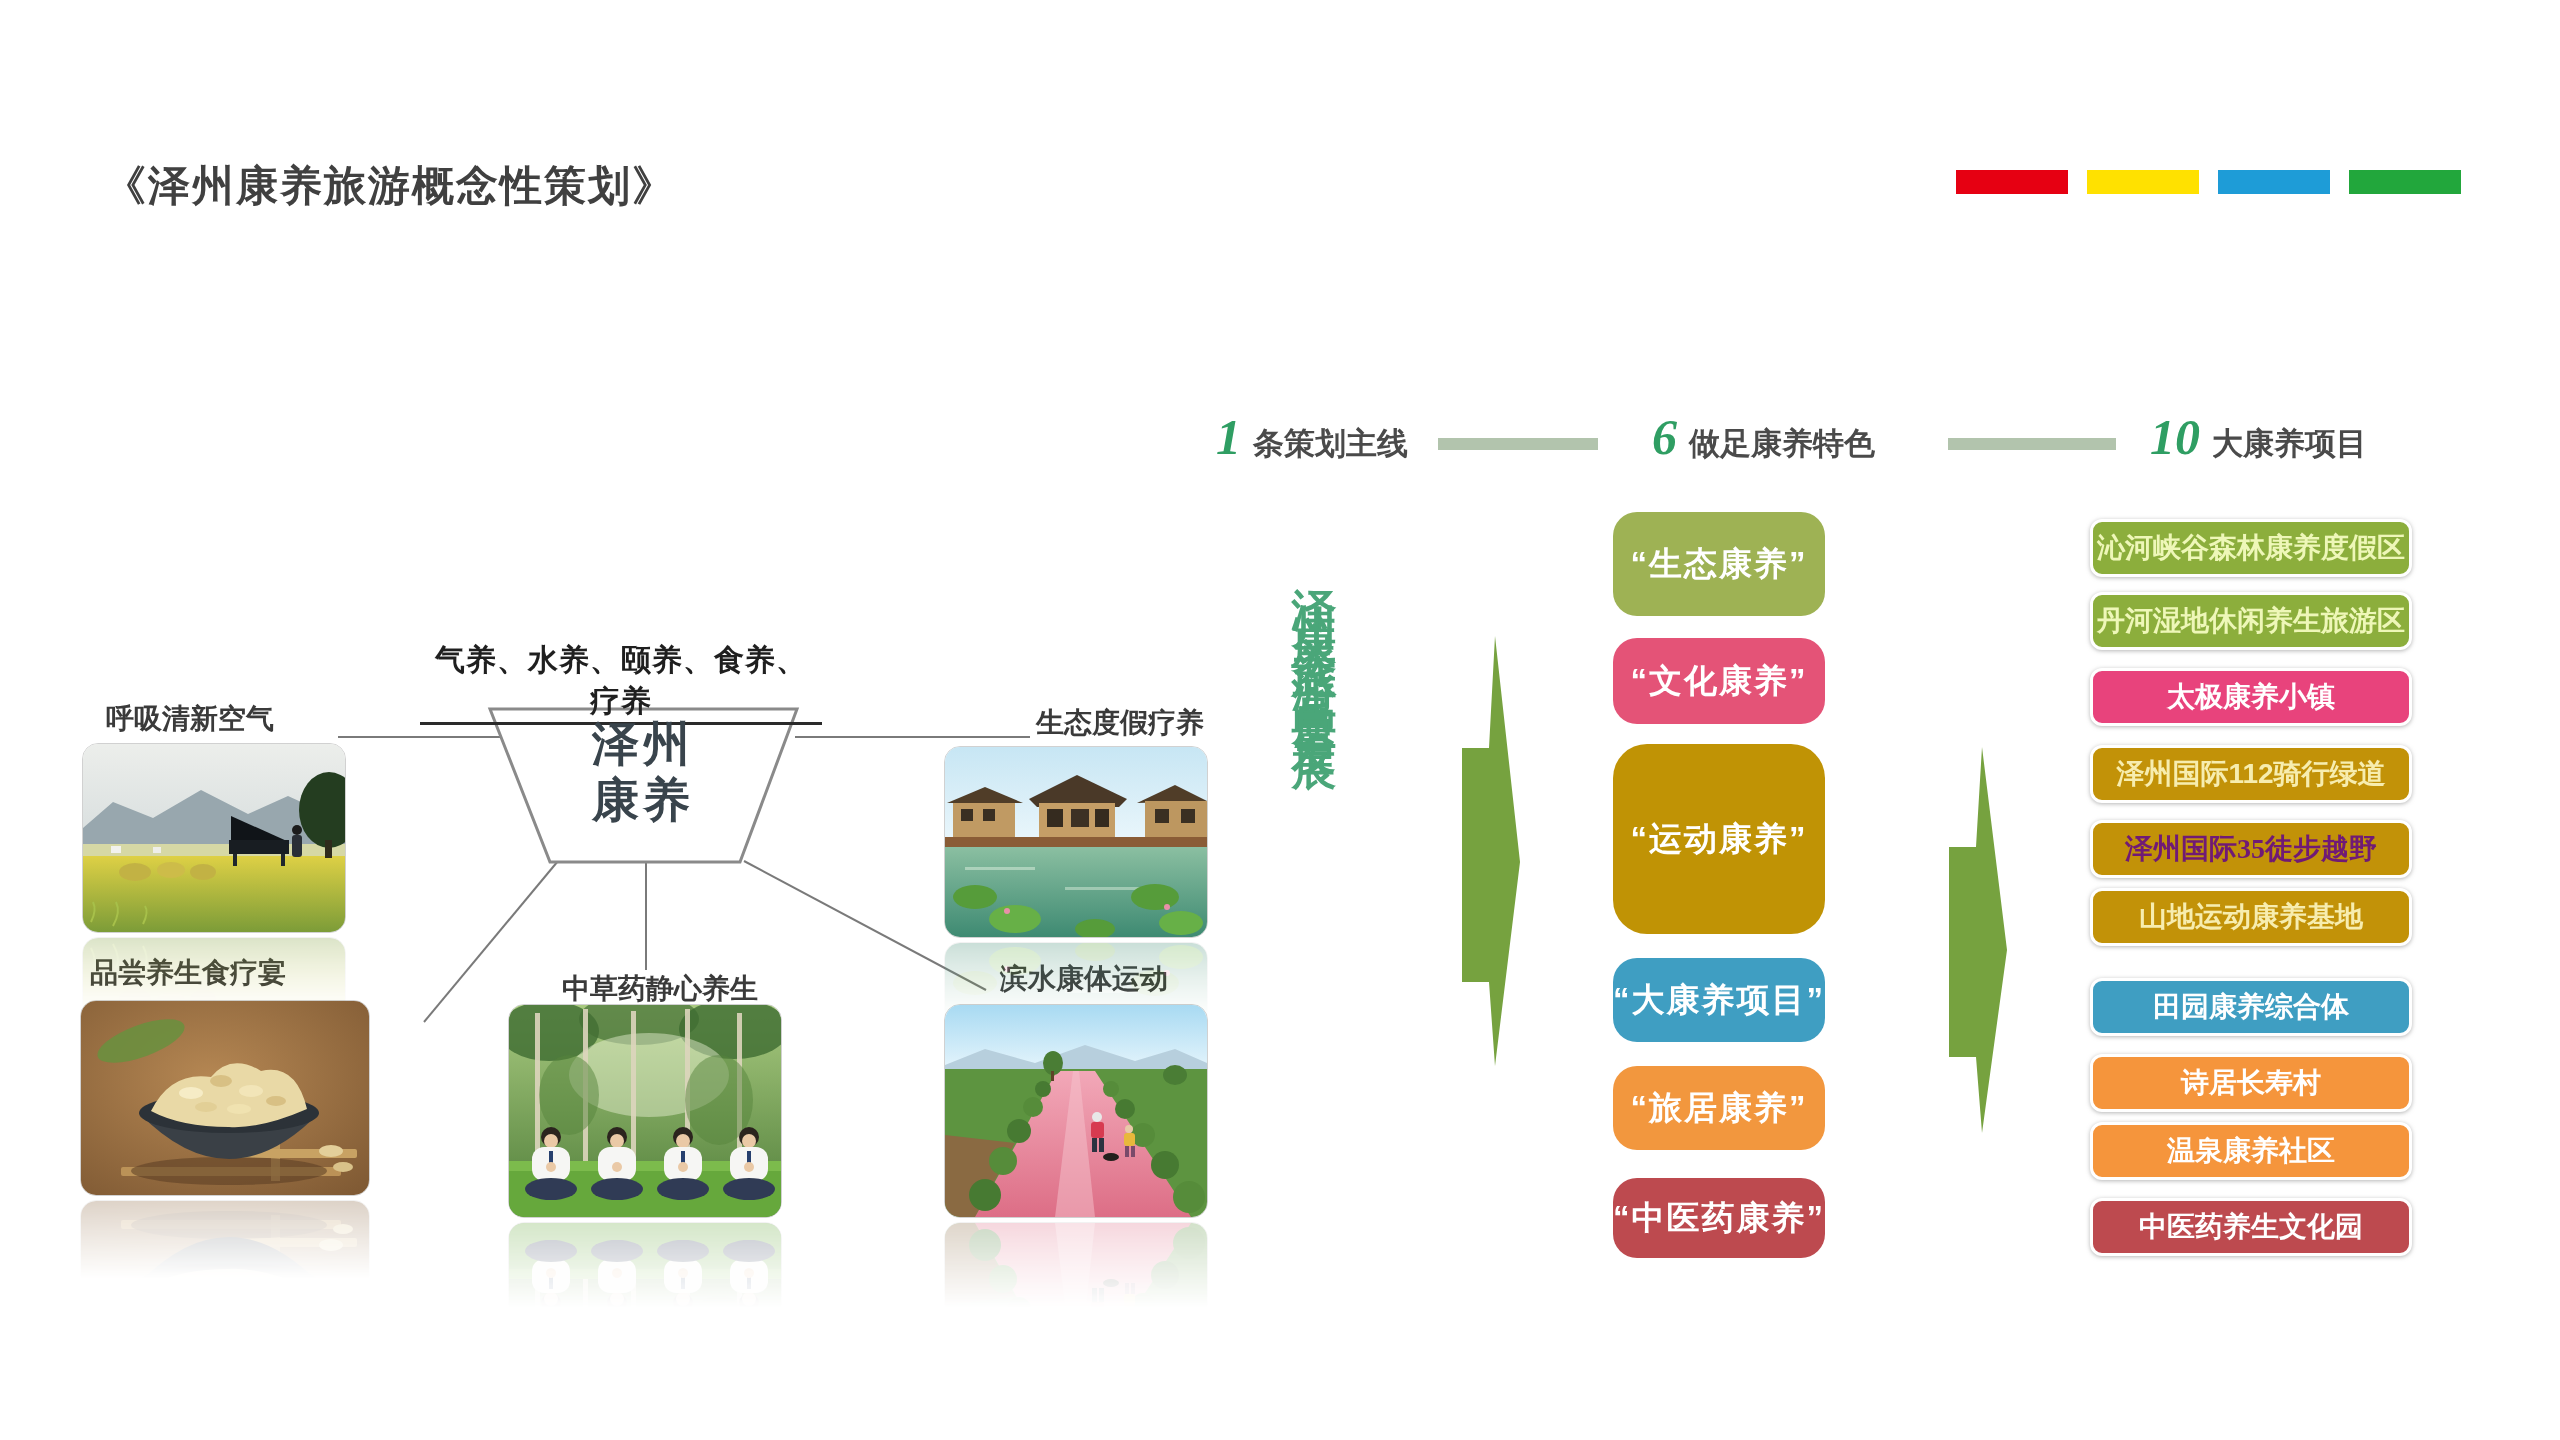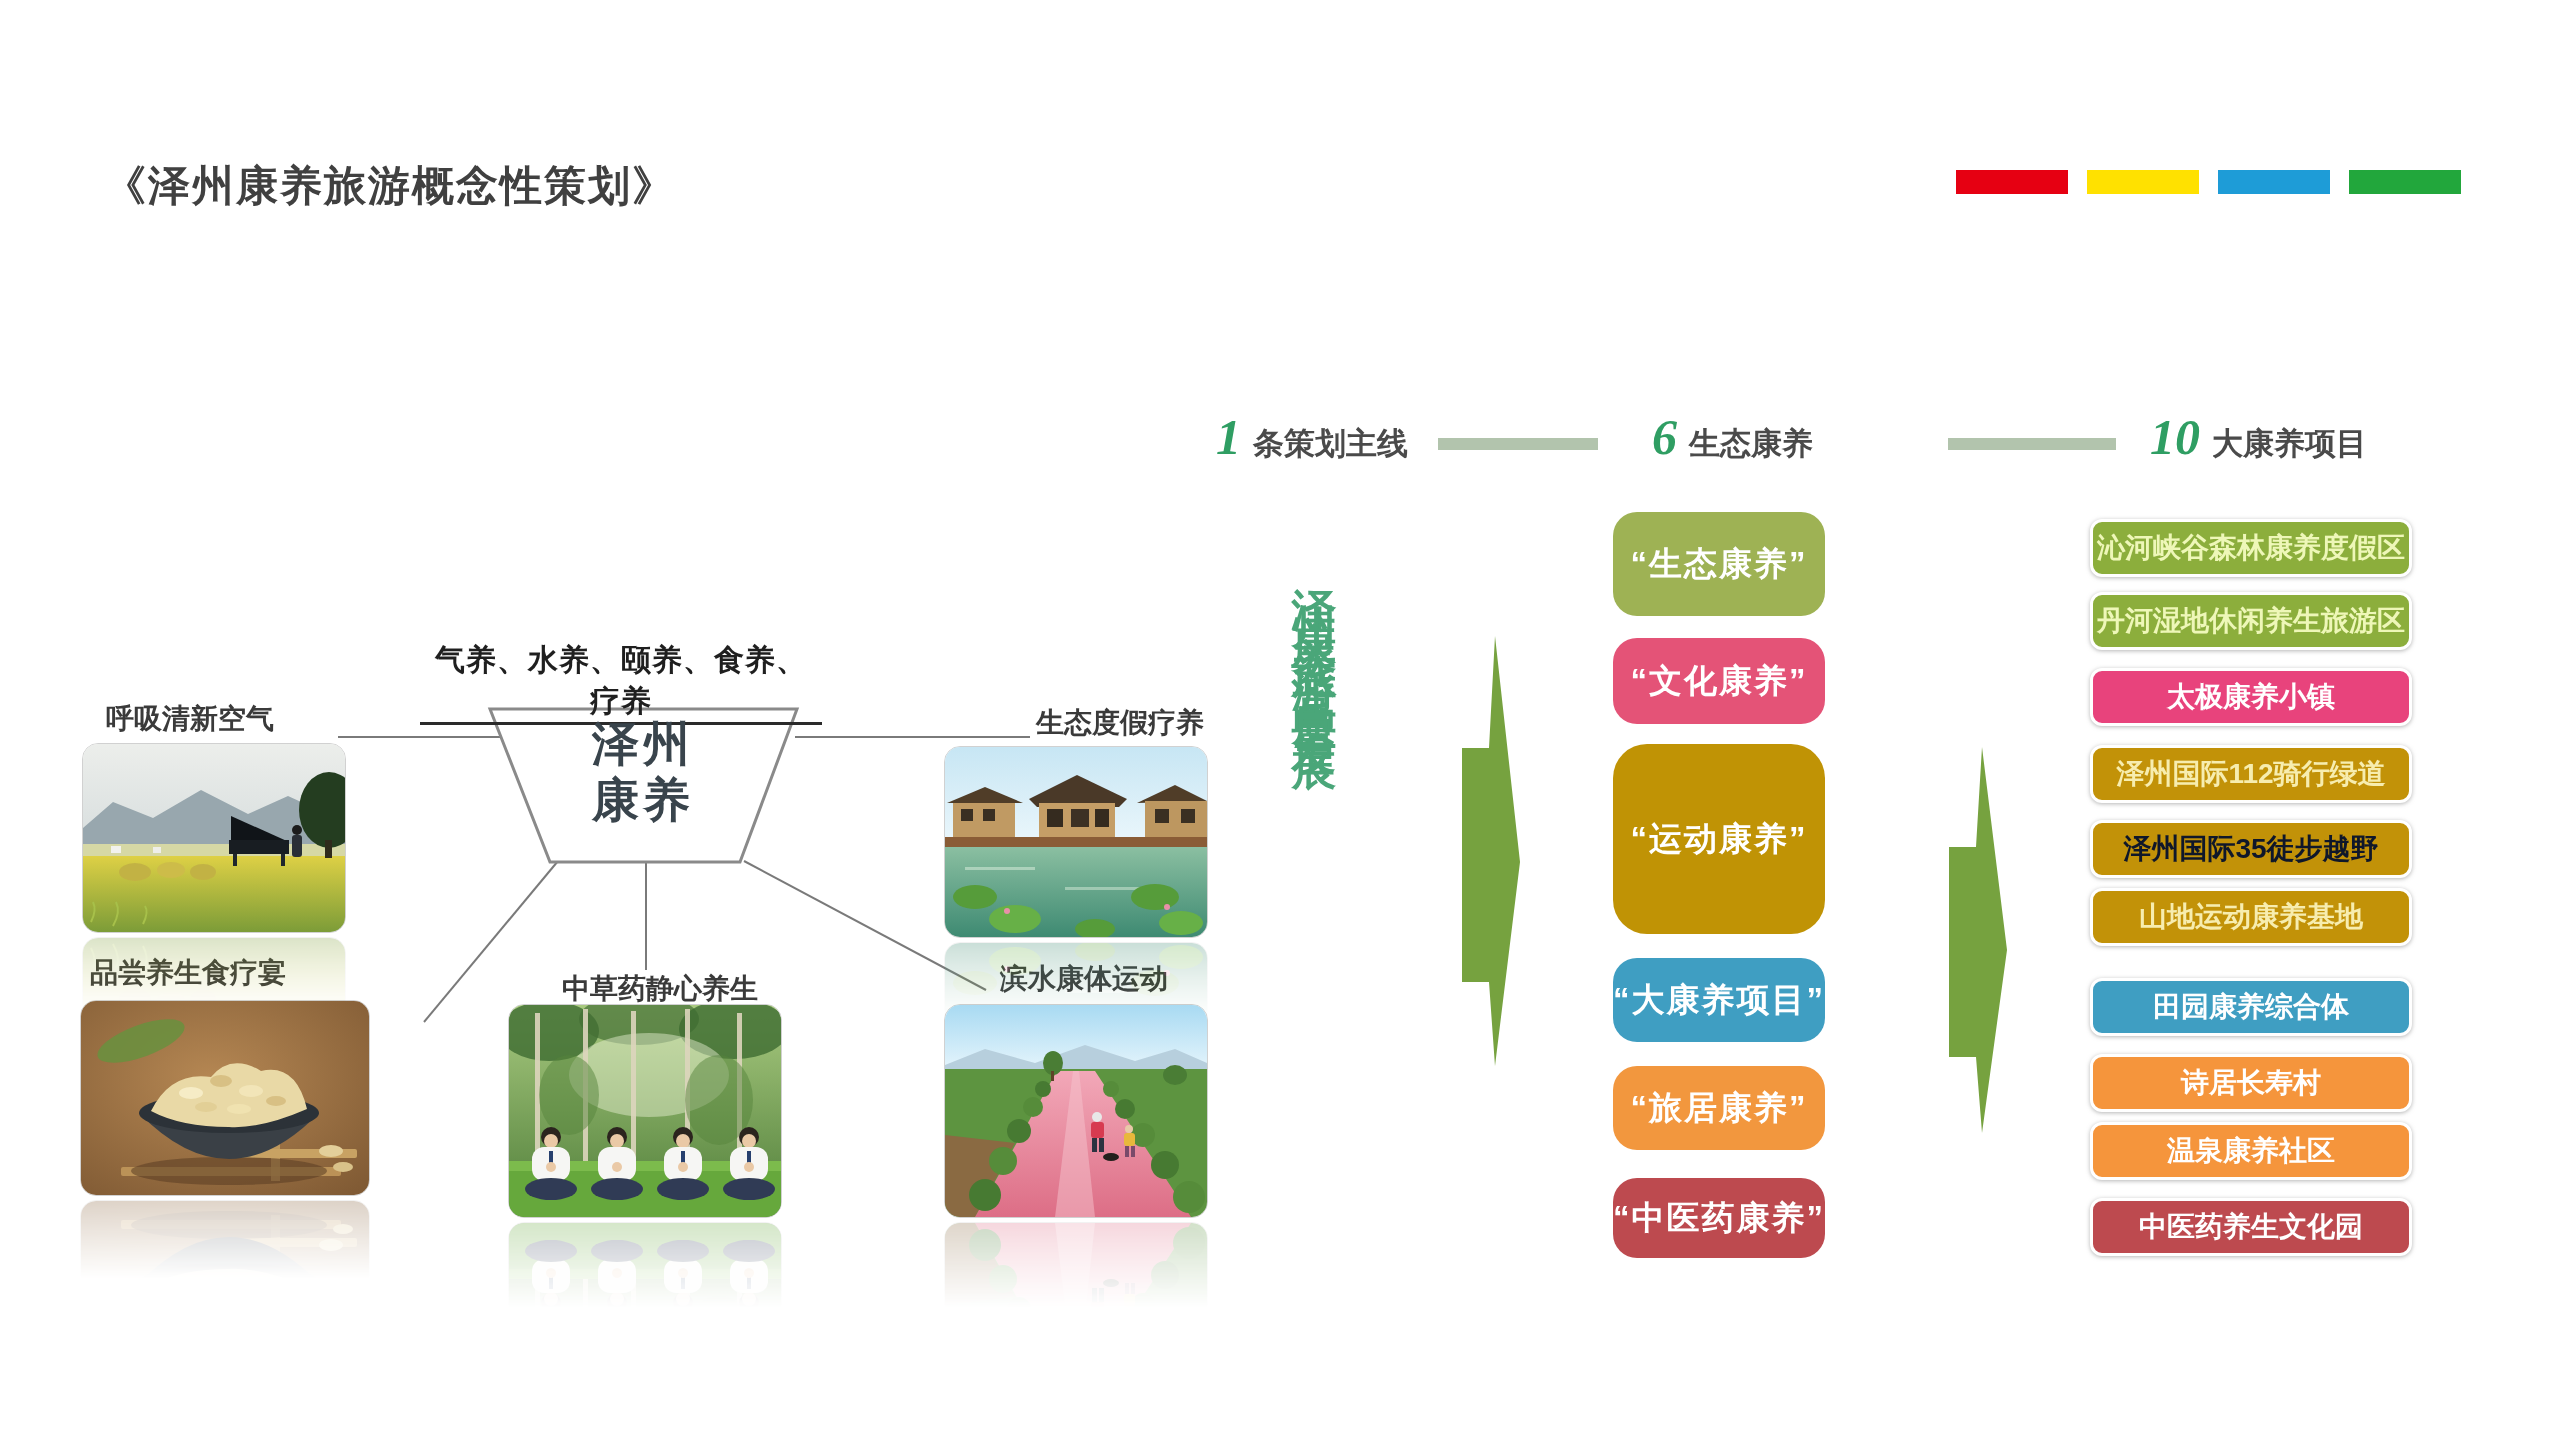--- a/index.html
+++ b/index.html
@@ -312,21 +312,21 @@
     </svg>
   </div>
 
   <div class="step st1">
     <span class="num" style="color: rgb(47, 158, 99);">1</span>
     <span class="lbl">条策划主线</span>
   </div>
   <div class="cbar cb1" style="background-color: rgb(178, 196, 173);"></div>
   <div class="step st2">
     <span class="num" style="color: rgb(47, 158, 99);">6</span>
-    <span class="lbl">生态康养</span>
+    <span class="lbl">做足康养特色</span>
   </div>
   <div class="cbar cb2" style="background-color: rgb(178, 196, 173);"></div>
   <div class="step st3">
     <span class="num" style="color: rgb(47, 158, 99);">10</span>
     <span class="lbl">大康养项目</span>
   </div>
 
   <div class="vslogan" style="color: rgb(74, 166, 121);">泽州康养旅游高质量发展</div>
 
   <svg class="arrow ar1" viewBox="0 0 58 430" preserveAspectRatio="none">
@@ -340,20 +340,20 @@
   <div class="theme t2" style="background-color: rgb(228, 83, 119);">“文化康养”</div>
   <div class="theme t3" style="background-color: rgb(192, 147, 5);">“运动康养”</div>
   <div class="theme t4" style="background-color: rgb(63, 158, 194);">“大康养项目”</div>
   <div class="theme t5" style="background-color: rgb(242, 151, 62);">“旅居康养”</div>
   <div class="theme t6" style="background-color: rgb(189, 74, 79);">“中医药康养”</div>
 
   <div class="proj pj1" style="background-color: rgb(140, 174, 60); color: rgb(238, 247, 184);">沁河峡谷森林康养度假区</div>
   <div class="proj pj2" style="background-color: rgb(140, 174, 60); color: rgb(238, 247, 184);">丹河湿地休闲养生旅游区</div>
   <div class="proj pj3" style="background-color: rgb(232, 67, 124); color: rgb(255, 255, 255);">太极康养小镇</div>
   <div class="proj pj4" style="background-color: rgb(194, 146, 8); color: rgb(247, 237, 175);">泽州国际112骑行绿道</div>
-  <div class="proj pj5" style="background-color: rgb(194, 146, 8); color: #0f172a;">泽州国际35徒步越野</div>
+  <div class="proj pj5" style="background-color: rgb(194, 146, 8); color: #701a75; font-family: Liberation Serif, serif;">泽州国际35徒步越野</div>
   <div class="proj pj6" style="background-color: rgb(194, 146, 8); color: rgb(247, 237, 175);">山地运动康养基地</div>
   <div class="proj pj7" style="background-color: rgb(63, 158, 194); color: rgb(255, 255, 255);">田园康养综合体</div>
   <div class="proj pj8" style="background-color: rgb(245, 149, 60); color: rgb(255, 255, 255);">诗居长寿村</div>
   <div class="proj pj9" style="background-color: rgb(245, 149, 60); color: rgb(255, 255, 255);">温泉康养社区</div>
   <div class="proj pj10" style="background-color: rgb(189, 74, 79); color: rgb(255, 255, 255);">中医药养生文化园</div>
 
 </div>
 
 </body></html>

